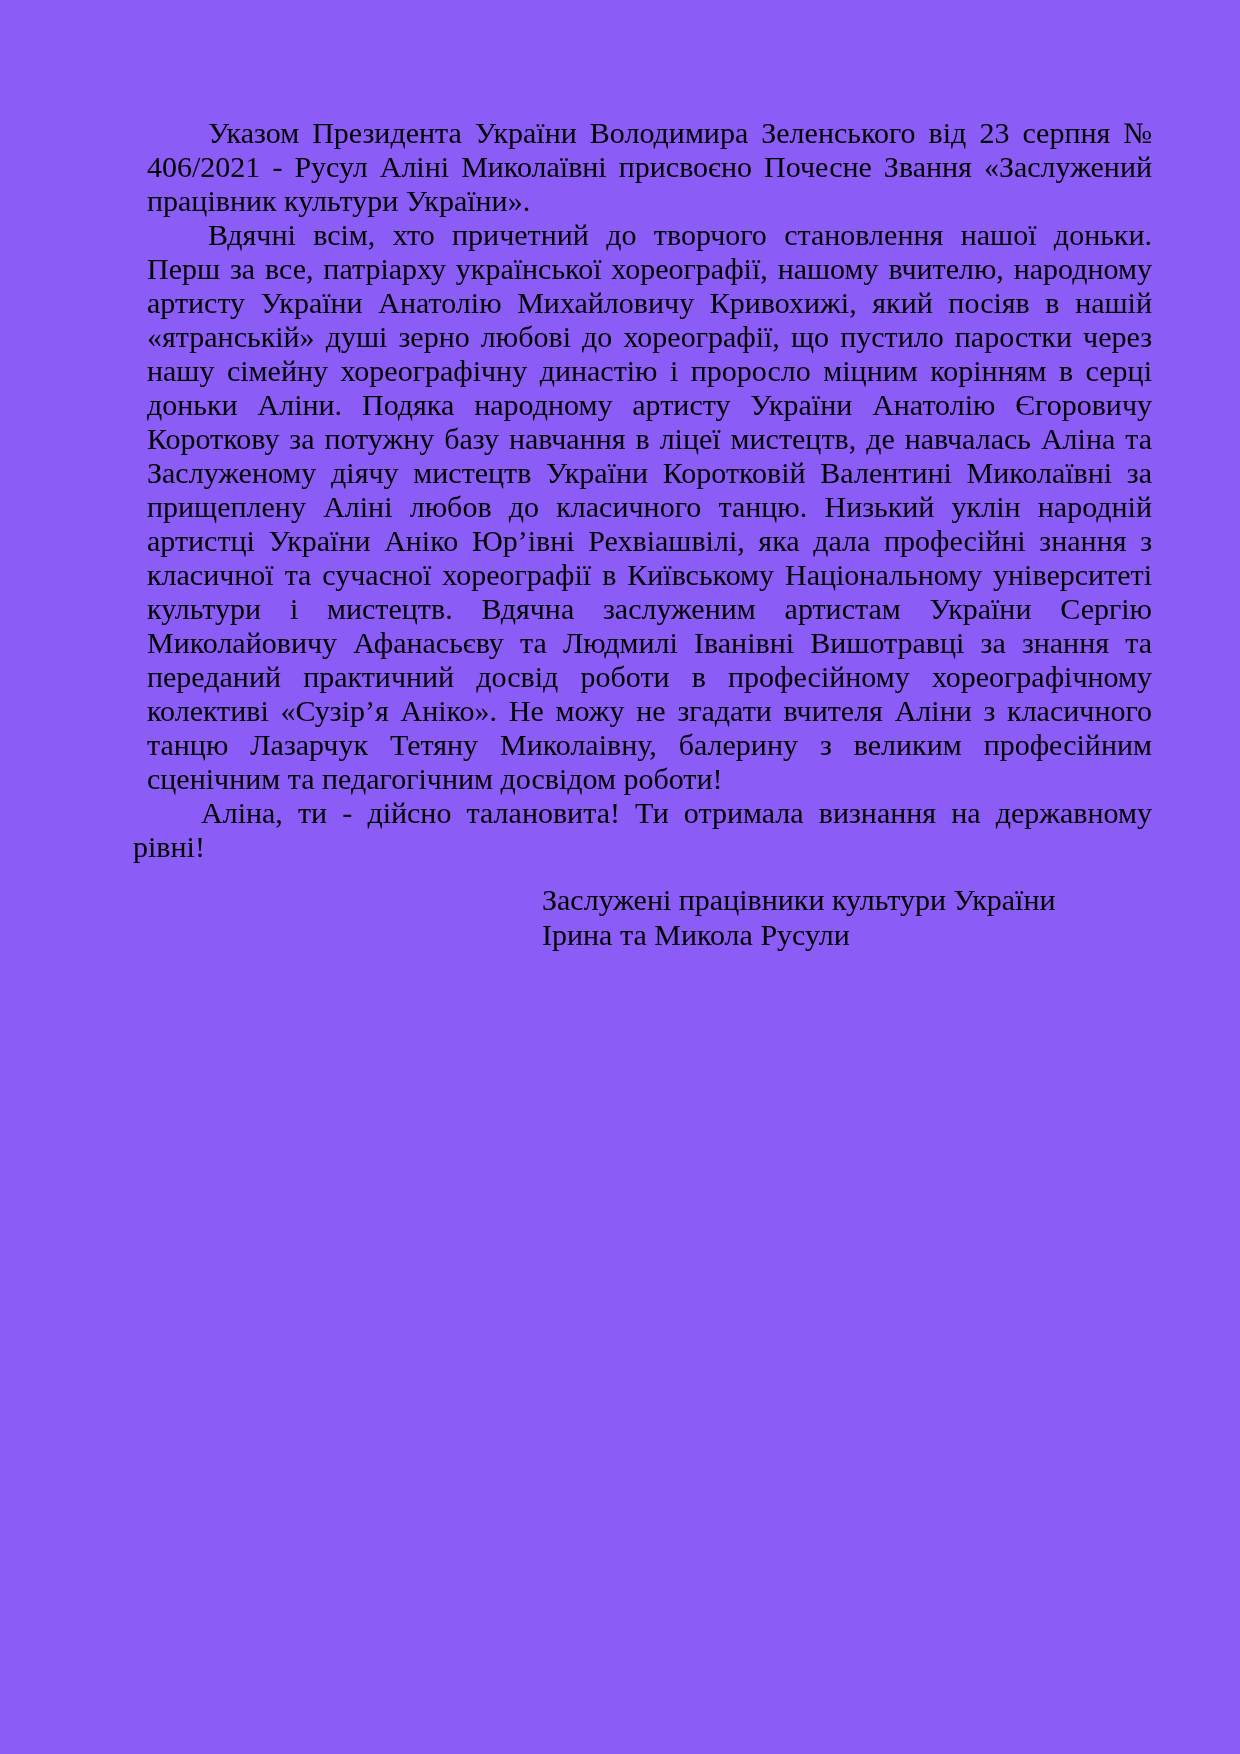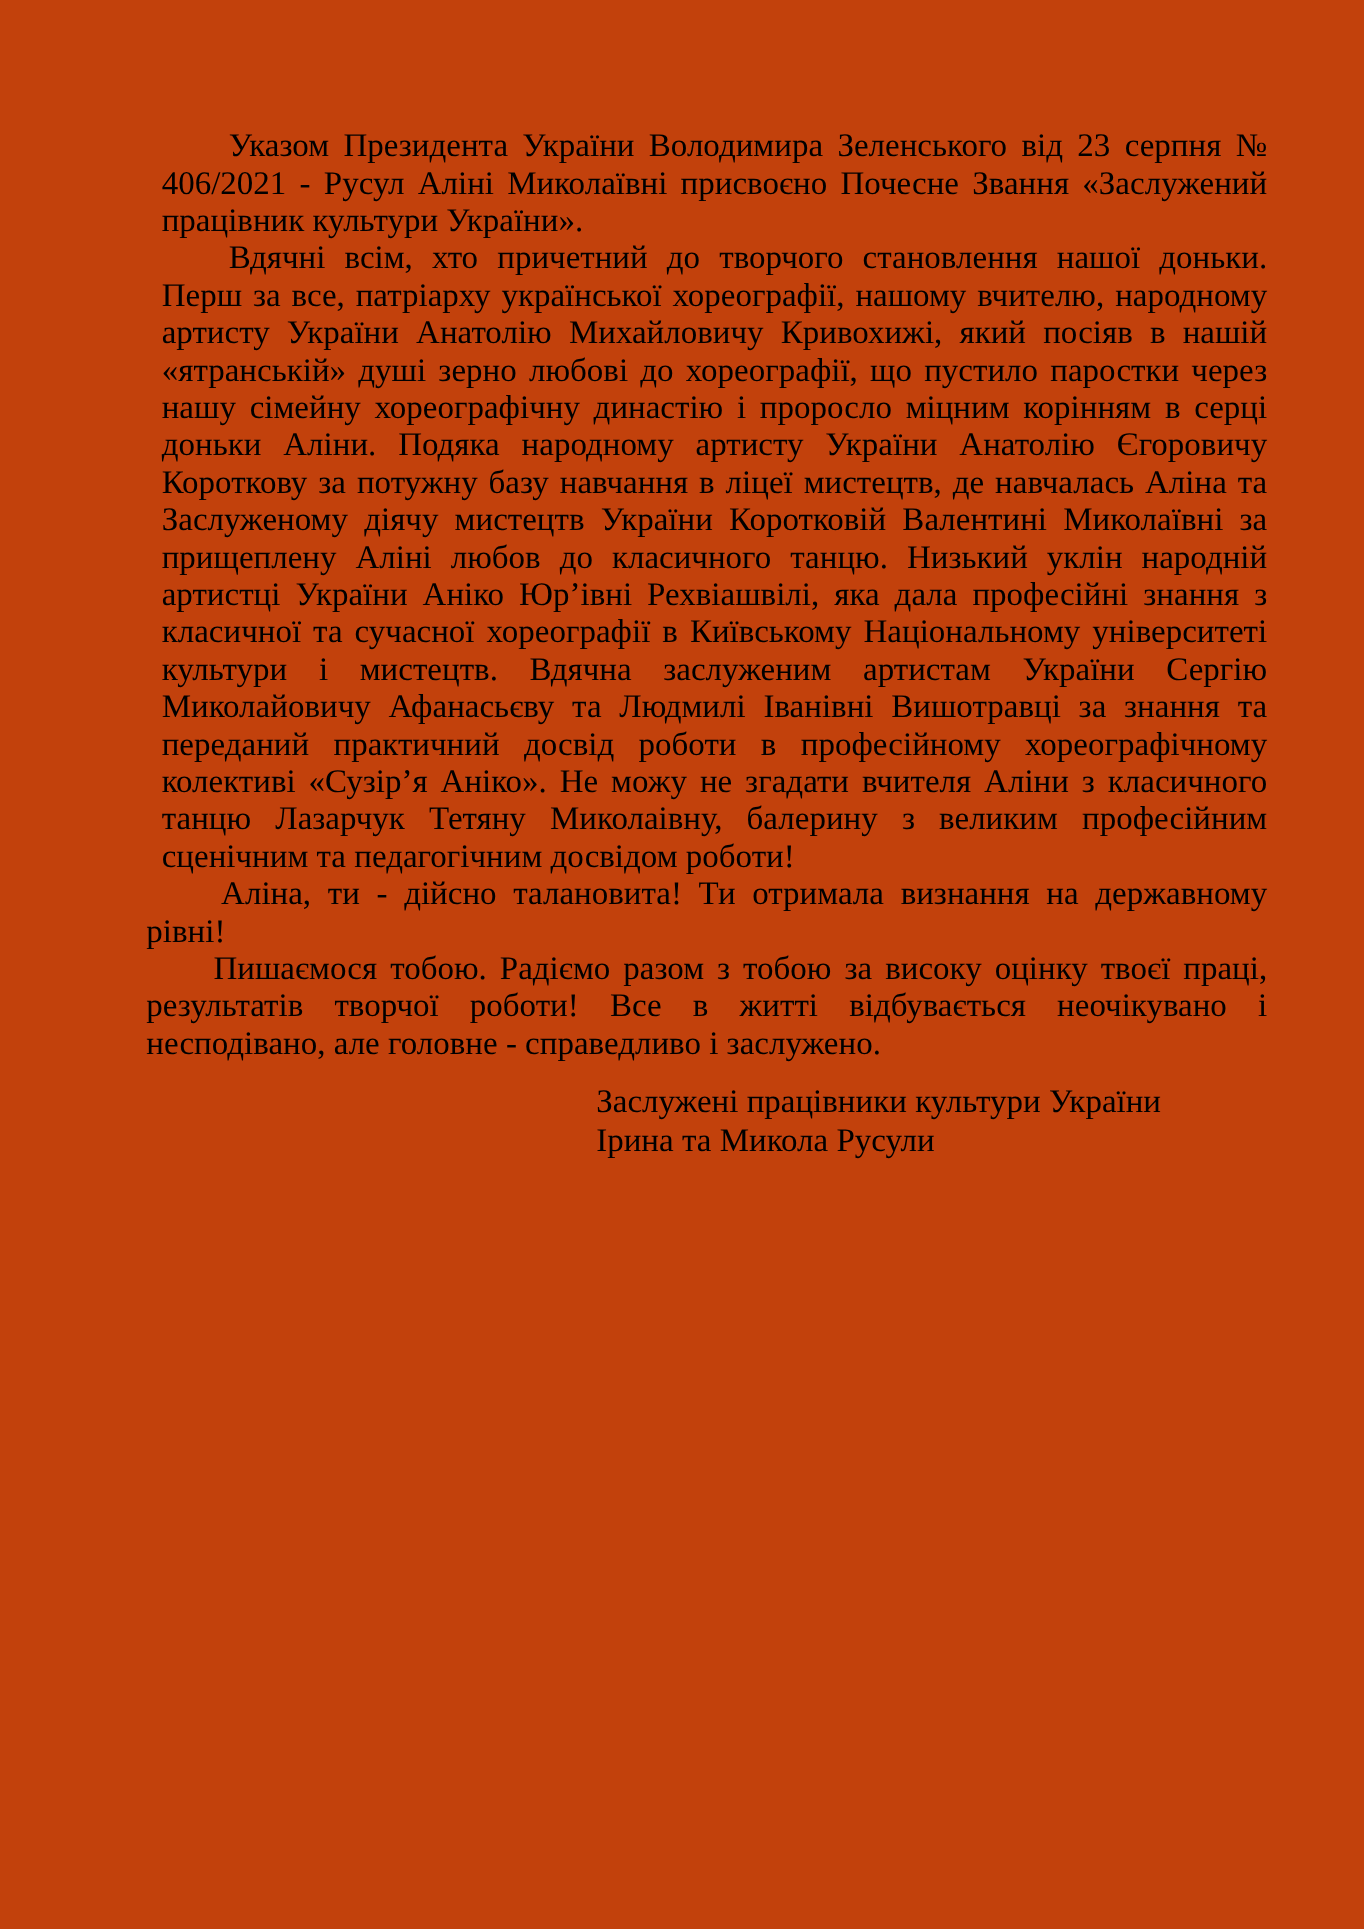--- a/index.html
+++ b/index.html
@@ -4,21 +4,21 @@
 <style>
   html, body {
     margin: 0;
     padding: 0;
     background: #ffffff;
   }
   .page {
     position: relative;
     width: 1240px;
     height: 1754px;
-    background: #c2410c;
+    background: #8b5cf6;
     color: #000000;
     font-family: "Liberation Serif", serif;
     font-size: 30px;
     line-height: 34px;
     overflow: hidden;
   }
   .body-text {
     position: absolute;
     left: 133px;
     top: 116px;
@@ -44,19 +44,18 @@
   }
 </style>
 </head>
 <body>
 
 <div class="page">
   <div class="body-text">
     <p class="para p1">Указом Президента України Володимира Зеленського від 23 серпня № 406/2021 - Русул Аліні Миколаївні присвоєно Почесне Звання «Заслужений працівник культури України».</p>
     <p class="para p2">Вдячні всім, хто причетний до творчого становлення нашої доньки. Перш за все, патріарху української хореографії, нашому вчителю, народному артисту України Анатолію Михайловичу Кривохижі, який посіяв в нашій «ятранській» душі зерно любові до хореографії, що пустило паростки через нашу сімейну хореографічну династію і проросло міцним корінням в серці доньки Аліни. Подяка народному артисту України Анатолію Єгоровичу Короткову за потужну базу навчання в ліцеї мистецтв, де навчалась Аліна та Заслуженому діячу мистецтв України Коротковій Валентині Миколаївні за прищеплену Аліні любов до класичного танцю. Низький уклін народній артистці України Аніко Юр’івні Рехвіашвілі, яка дала професійні знання з класичної та сучасної хореографії в Київському Національному університеті культури і мистецтв. Вдячна заслуженим артистам України Сергію Миколайовичу Афанасьєву та Людмилі Іванівні Вишотравці за знання та переданий практичний досвід роботи в професійному хореографічному колективі «Сузір’я Аніко». Не можу не згадати вчителя Аліни з класичного танцю Лазарчук Тетяну Миколаівну, балерину з великим професійним сценічним та  педагогічним досвідом роботи!</p>
     <p class="para p3">Аліна, ти - дійсно талановита! Ти отримала визнання на державному рівні!</p>
-    <p class="para p4">Пишаємося тобою. Радіємо разом з тобою за високу оцінку твоєї праці, результатів творчої роботи! Все в житті відбувається неочікувано і несподівано, але головне - справедливо і заслужено.</p>
     <div class="signature">
       <div>Заслужені працівники культури України</div>
       <div>Ірина та Микола Русули</div>
     </div>
   </div>
 </div>
 
 </body></html>

